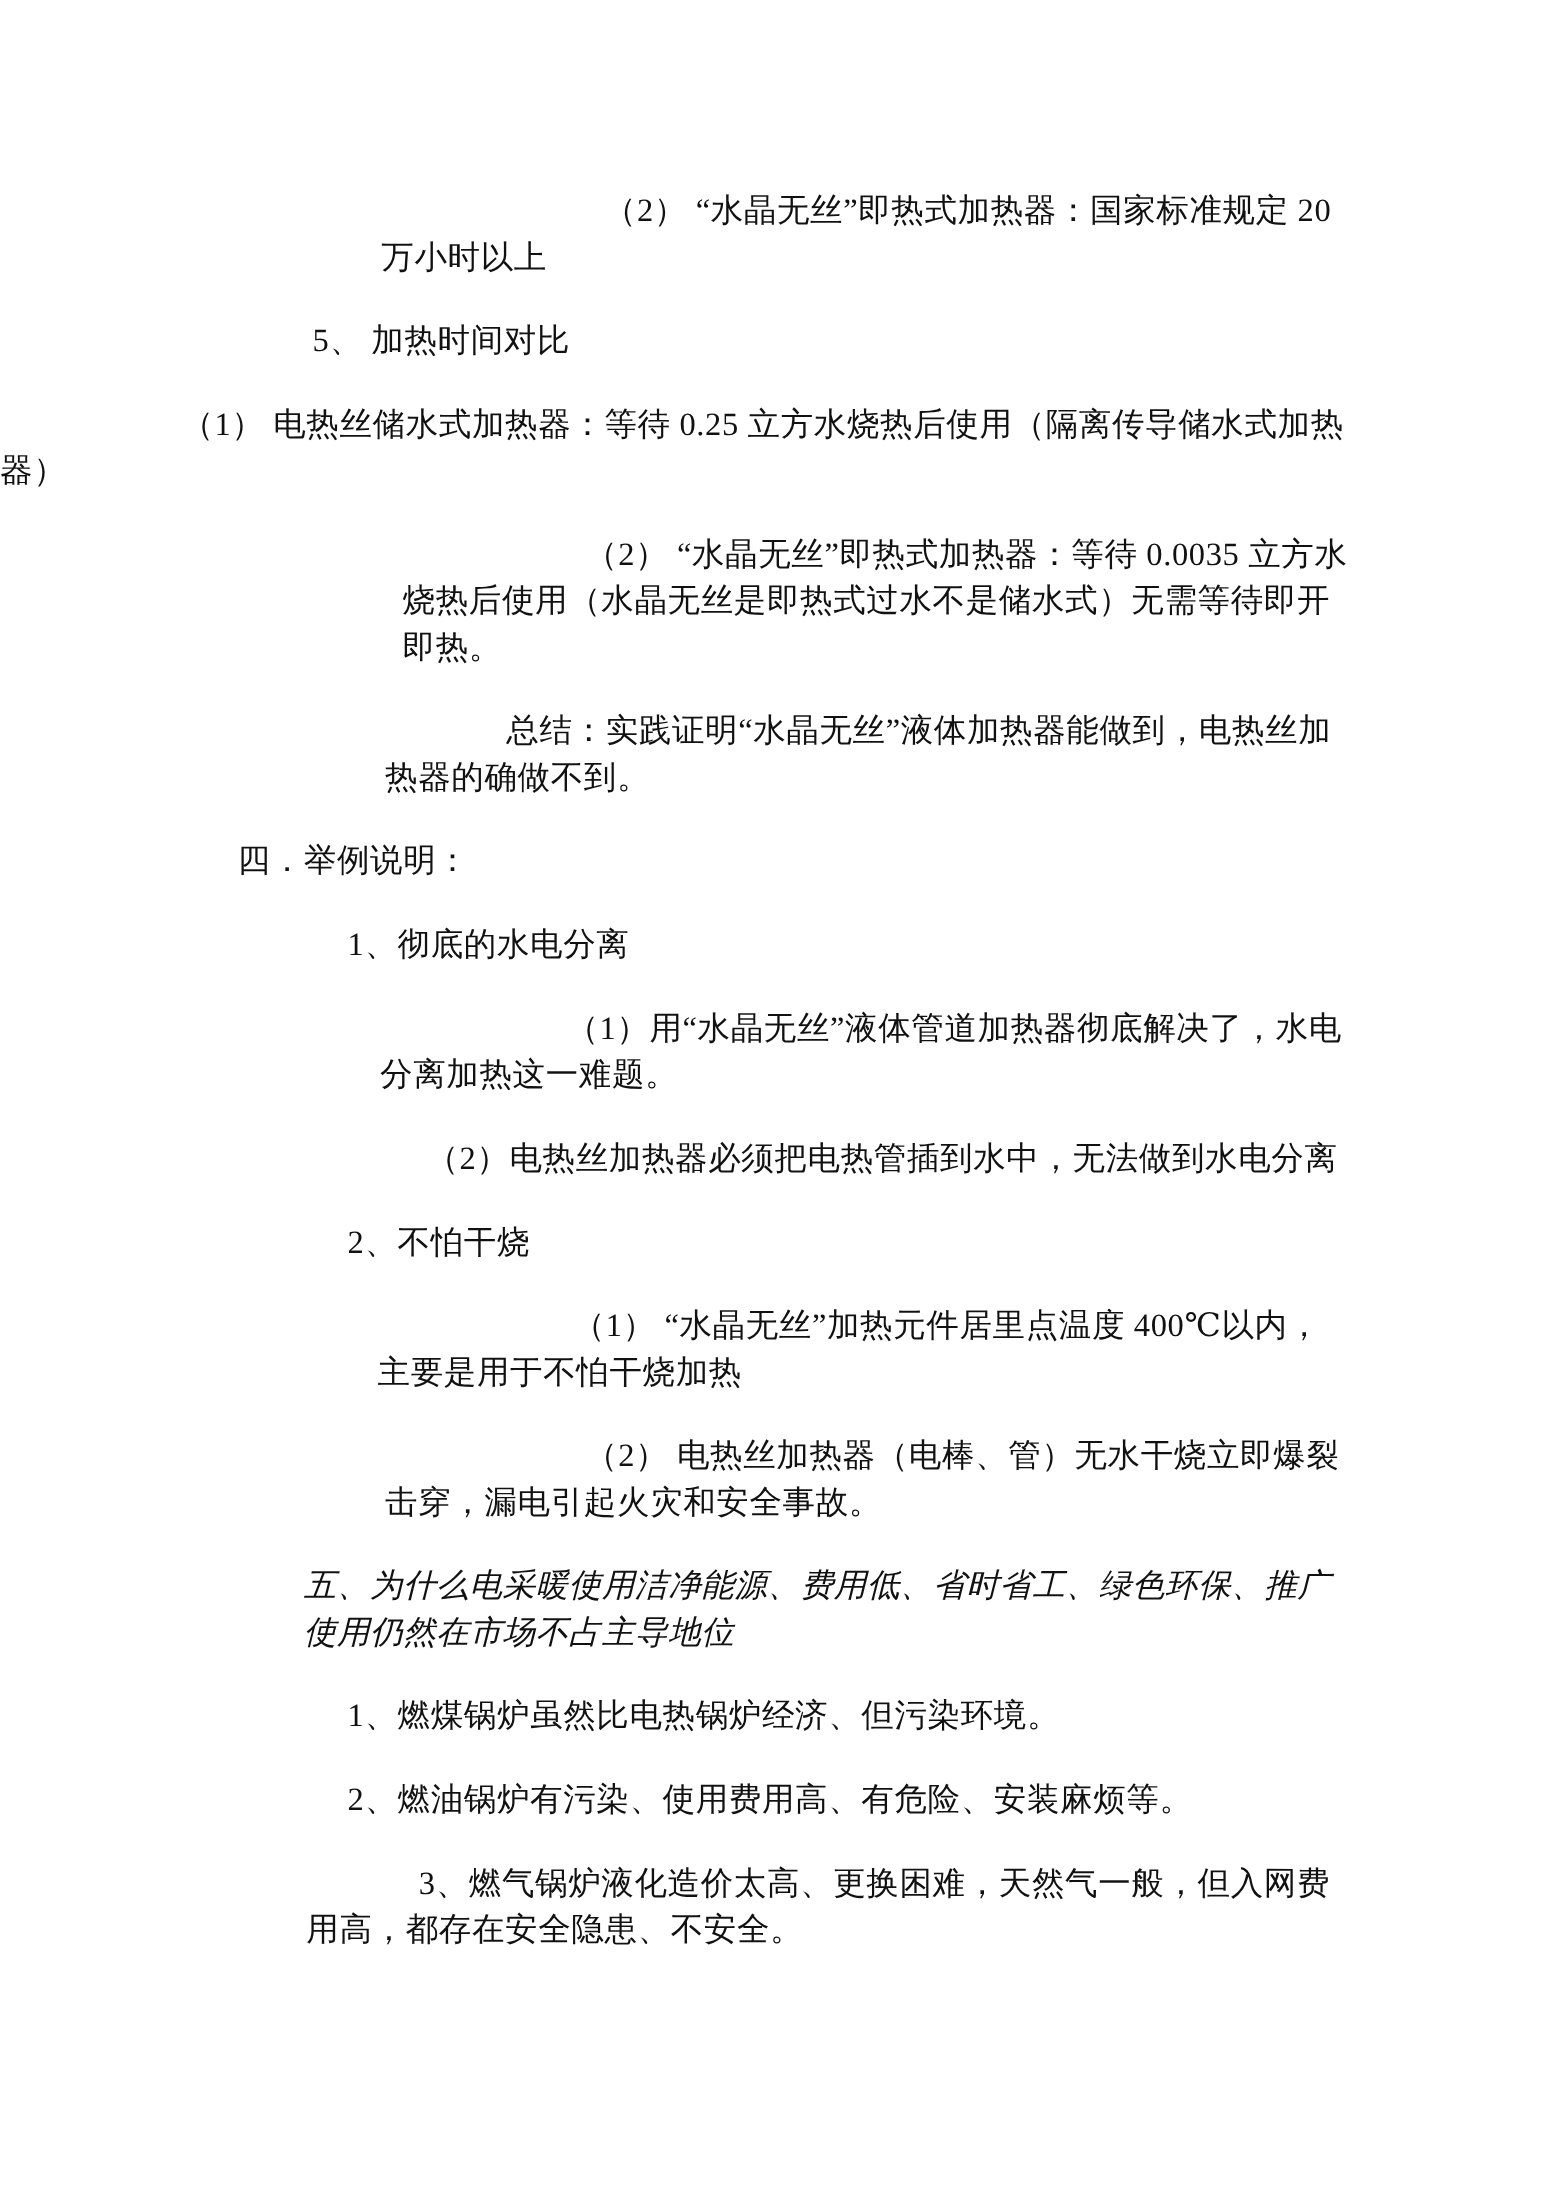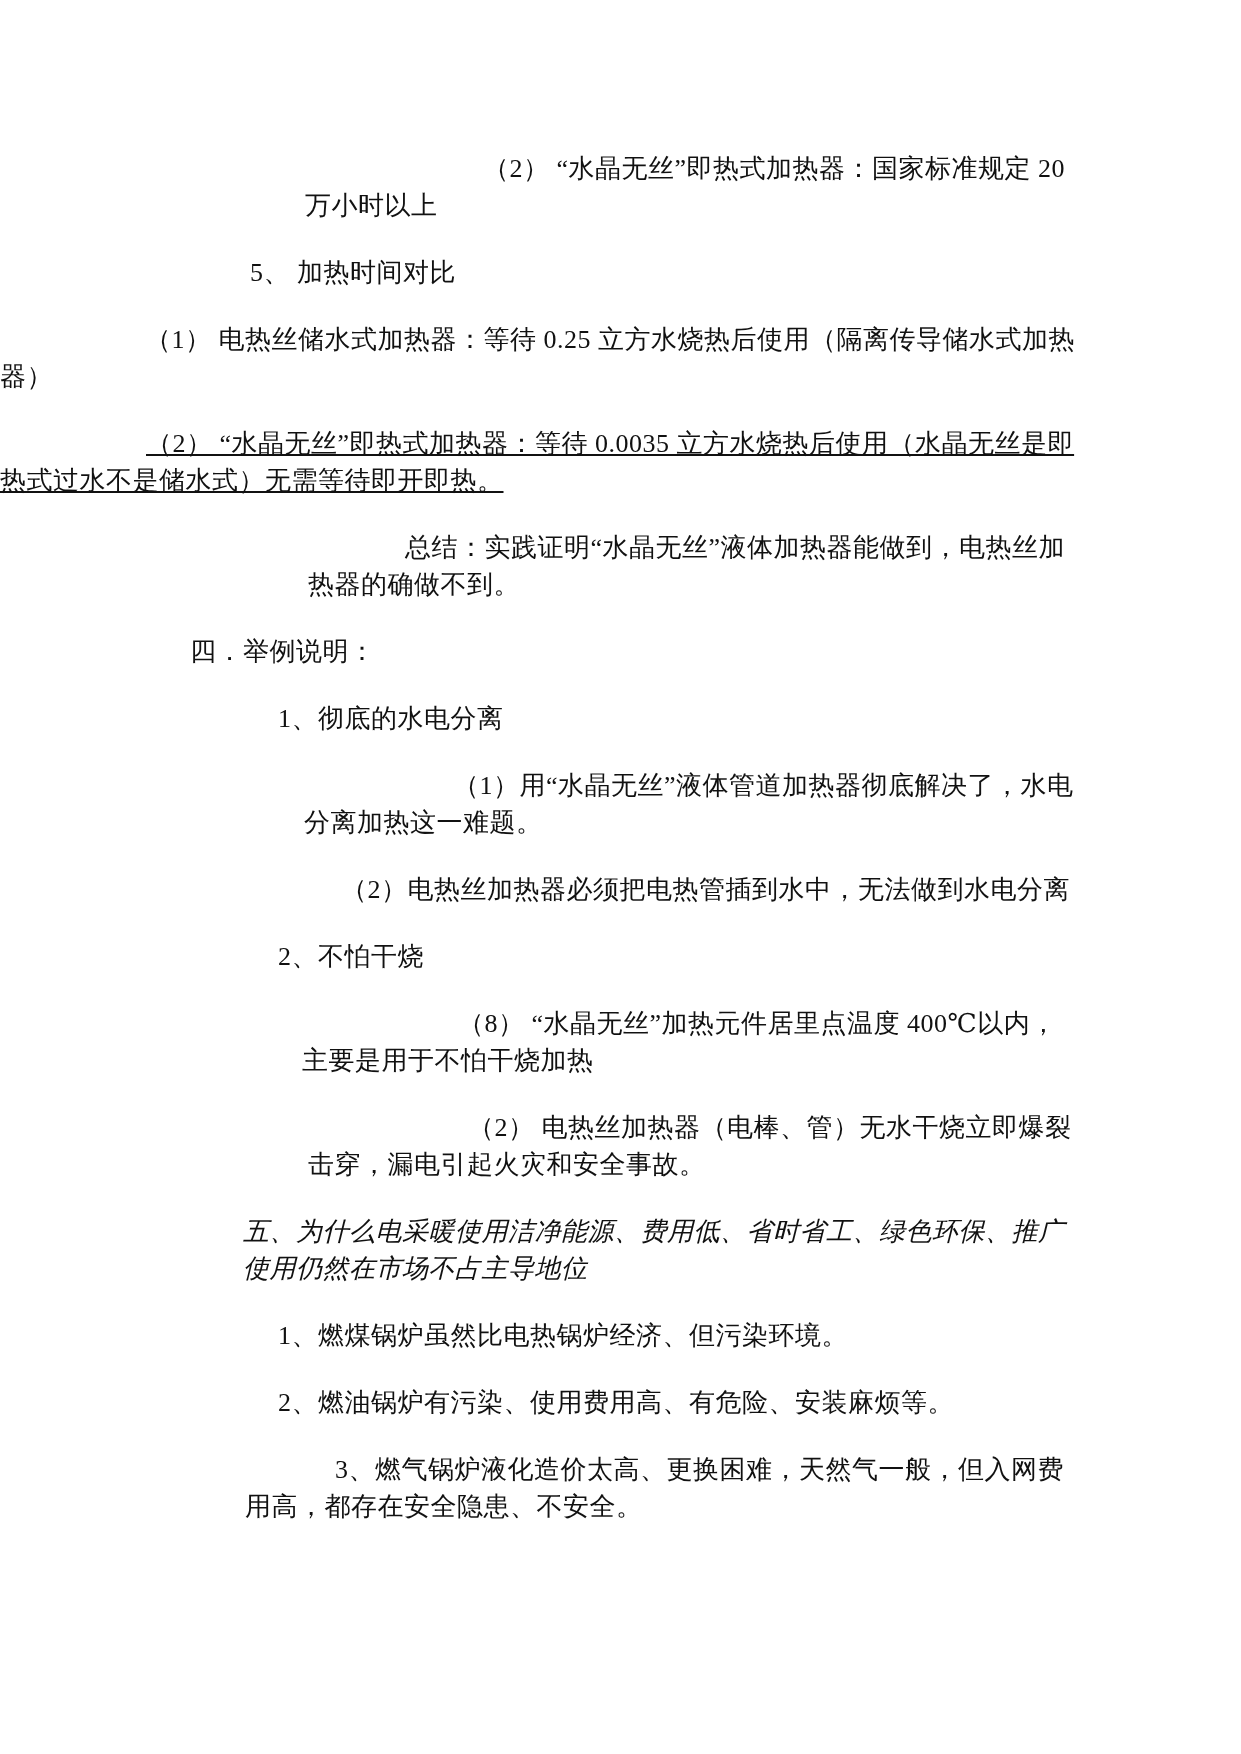--- a/index.html
+++ b/index.html
@@ -28,21 +28,21 @@
     line-height: 37px;
     letter-spacing: 0.5px;
     word-break: break-all;
     overflow-wrap: break-word;
     color: #111111;
   }
   
   .p-std2      { padding-left: 305px; text-indent: 178px; }
   .h-item5     { padding-left: 250px; }
   .p-time1     { text-indent: 145px; }
-  .p-time2     { text-indent: 146px; text-decoration: underline; }
+  .p-time2     { padding-left: 322px; text-indent: 146px; }
   .p-summary   { padding-left: 308px; text-indent: 97px;  }
   .h-sec4      { padding-left: 190px; }
   .li-sep1     { padding-left: 278px; }
   .p-ex1-1     { padding-left: 304px; text-indent: 149px; }
   .p-ex1-2     { padding-left: 341px; }
   .li-dry2     { padding-left: 278px; }
   .p-dry1      { padding-left: 302px; text-indent: 156px; }
   .p-dry2      { padding-left: 308px; text-indent: 160px; }
   .h-sec5      { padding-left: 243px; font-style: italic; }
   .li-coal     { padding-left: 278px; }
@@ -56,19 +56,19 @@
   <p class="p-std2">（2） “水晶无丝”即热式加热器：国家标准规定 20 万小时以上</p>
   <p class="h-item5">5、 加热时间对比</p>
   <p class="p-time1">（1） 电热丝储水式加热器：等待 0.25 立方水烧热后使用（隔离传导储水式加热器）</p>
   <p class="p-time2">（2） “水晶无丝”即热式加热器：等待 0.0035 立方水烧热后使用（水晶无丝是即热式过水不是储水式）无需等待即开即热。</p>
   <p class="p-summary">总结：实践证明“水晶无丝”液体加热器能做到，电热丝加热器的确做不到。</p>
   <p class="h-sec4">四．举例说明：</p>
   <p class="li-sep1">1、彻底的水电分离</p>
   <p class="p-ex1-1">（1）用“水晶无丝”液体管道加热器彻底解决了，水电分离加热这一难题。</p>
   <p class="p-ex1-2">（2）电热丝加热器必须把电热管插到水中，无法做到水电分离</p>
   <p class="li-dry2">2、不怕干烧</p>
-  <p class="p-dry1">（8） “水晶无丝”加热元件居里点温度 400℃以内，主要是用于不怕干烧加热</p>
+  <p class="p-dry1">（1） “水晶无丝”加热元件居里点温度 400℃以内，主要是用于不怕干烧加热</p>
   <p class="p-dry2">（2） 电热丝加热器（电棒、管）无水干烧立即爆裂击穿，漏电引起火灾和安全事故。</p>
   <p class="h-sec5">五、为什么电采暖使用洁净能源、费用低、省时省工、绿色环保、推广使用仍然在市场不占主导地位</p>
   <p class="li-coal">1、燃煤锅炉虽然比电热锅炉经济、但污染环境。</p>
   <p class="li-oil">2、燃油锅炉有污染、使用费用高、有危险、安装麻烦等。</p>
   <p class="p-gas">3、燃气锅炉液化造价太高、更换困难，天然气一般，但入网费用高，都存在安全隐患、不安全。</p>
 </div>
 
 </body></html>

